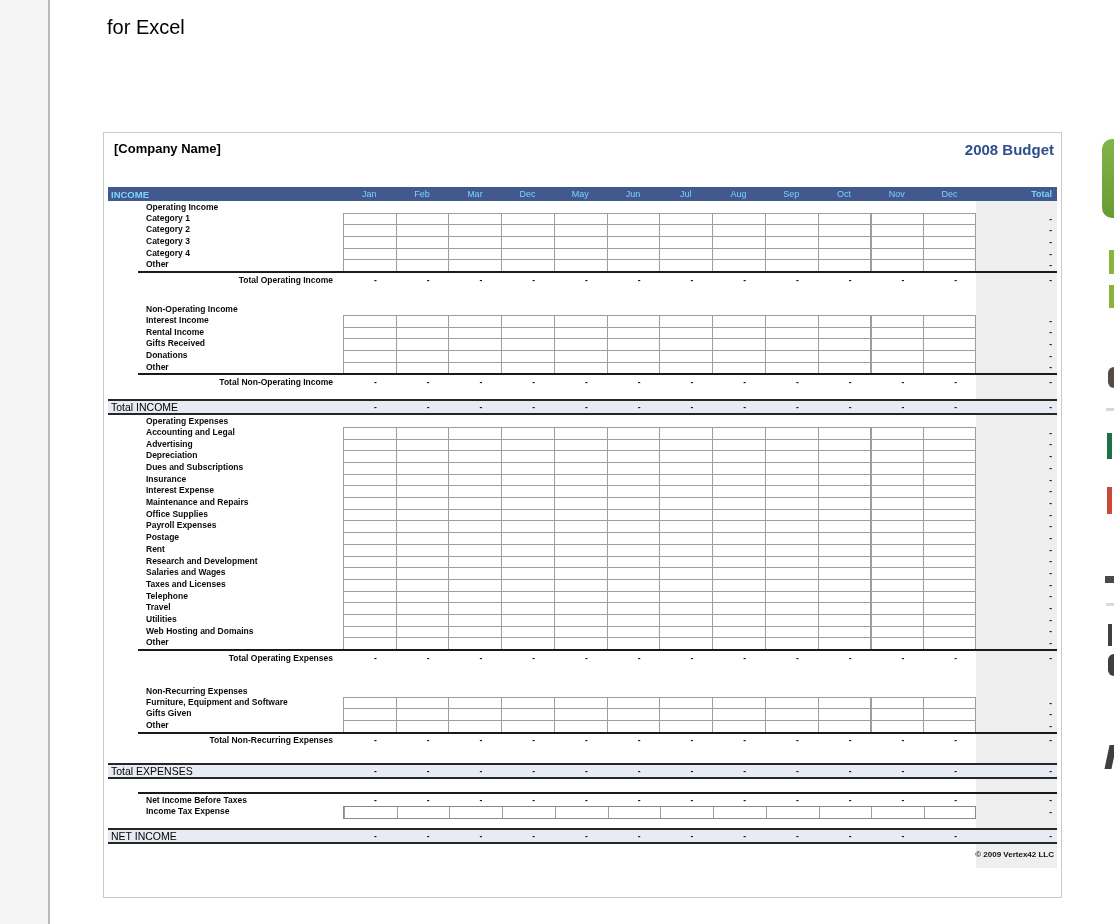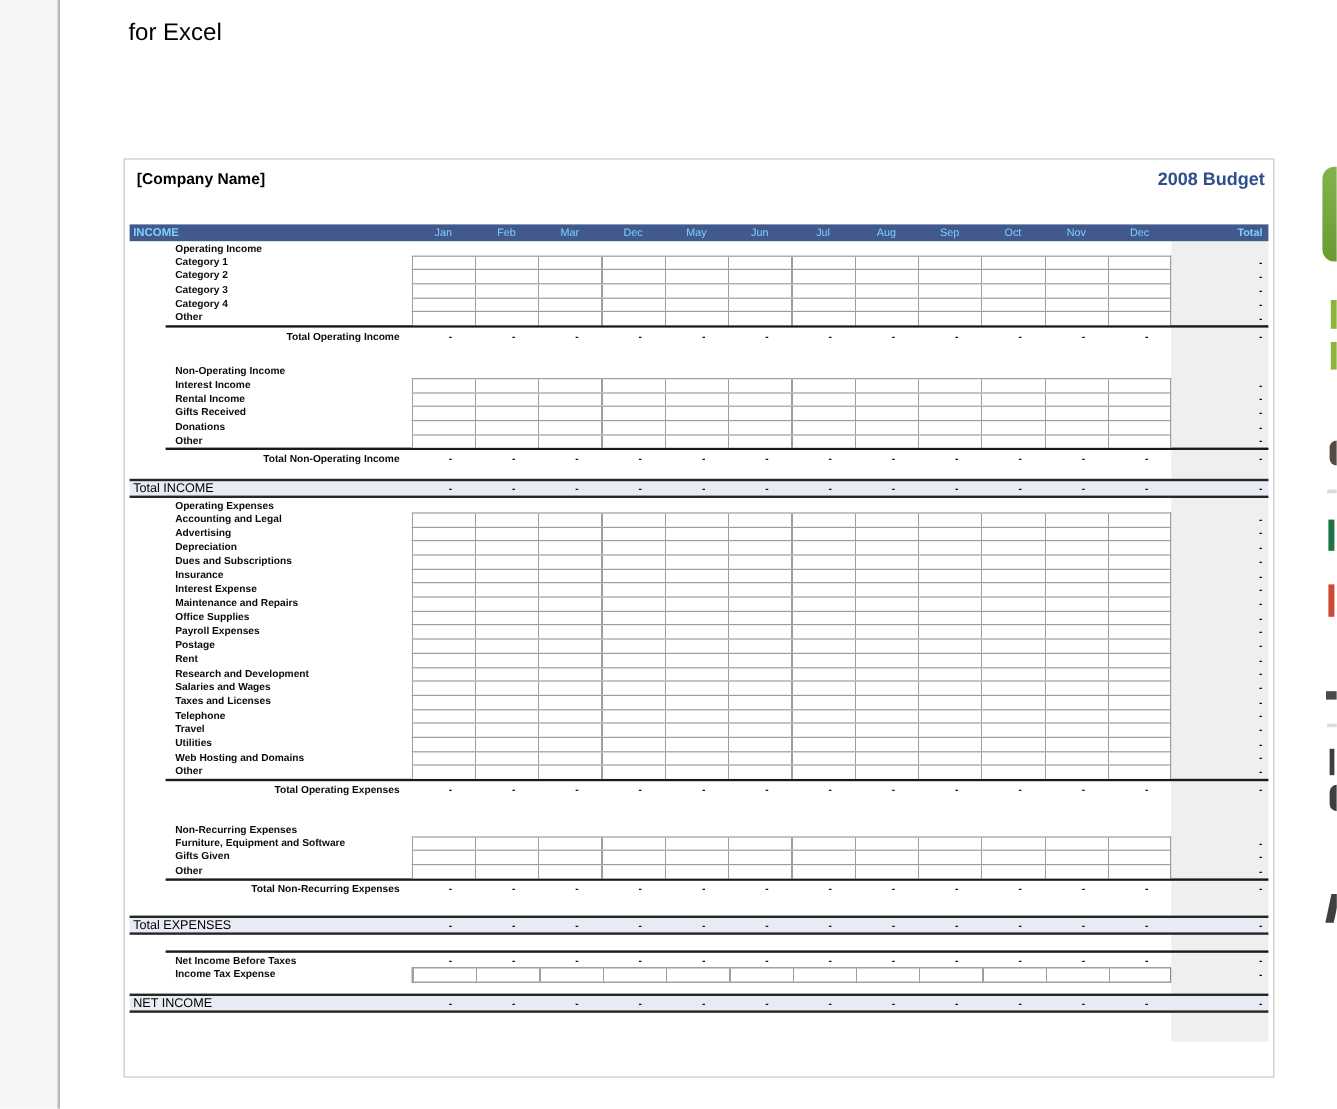--- a/index.html
+++ b/index.html
@@ -500,20 +500,21 @@
           <div class="mcol dash">-</div>
           <div class="mcol dash">-</div>
           <div class="mcol dash">-</div>
           <div class="mcol dash">-</div>
           <div class="mcol dash">-</div>
           <div class="mcol dash">-</div>
         </div>
       <div class="tcell">-</div>
     </div>
 
+    <div class="copyright">© 2009 Vertex42 LLC</div>
   </div>
 </div>
 
 <div class="frag frag-btn"></div>
 <div class="frag frag-g1"></div>
 <div class="frag frag-g2"></div>
 <div class="frag frag-c1"></div>
 <div class="frag frag-d1"></div>
 <div class="frag frag-xl"></div>
 <div class="frag frag-red"></div>

